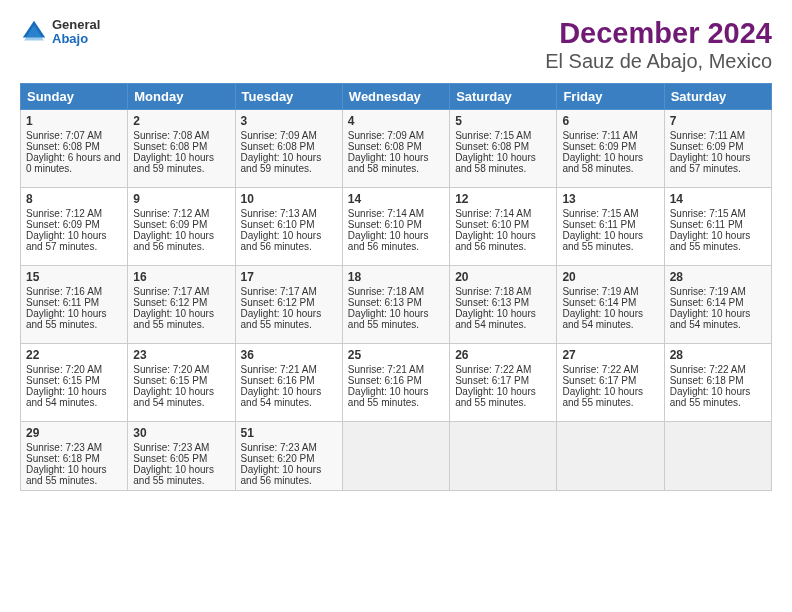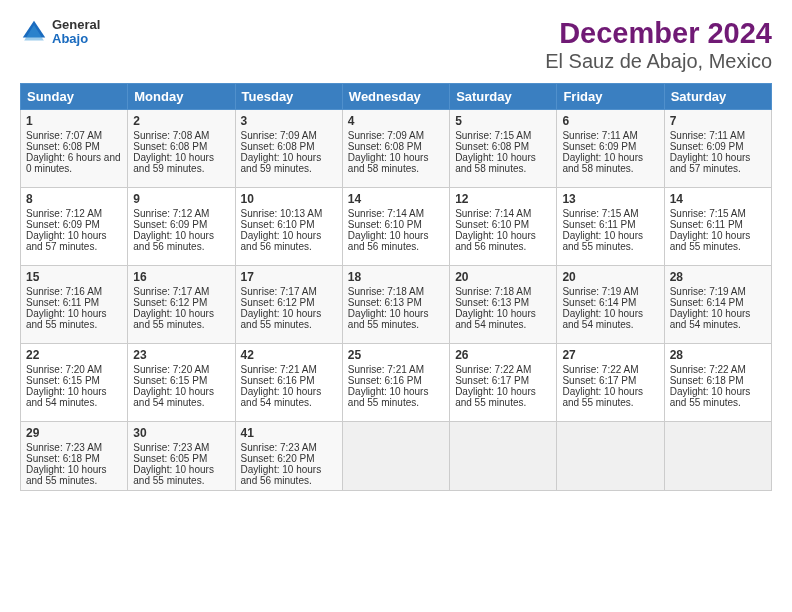--- a/index.html
+++ b/index.html
@@ -162,21 +162,21 @@
         <tr>
           <td><span class="day-num">8</span>
 <span>Sunrise: 7:12 AM</span><br>
 <span>Sunset: 6:09 PM</span><br>
 <span>Daylight: 10 hours and 57 minutes.</span></td>
           <td><span class="day-num">9</span>
 <span>Sunrise: 7:12 AM</span><br>
 <span>Sunset: 6:09 PM</span><br>
 <span>Daylight: 10 hours and 56 minutes.</span></td>
           <td><span class="day-num">10</span>
-<span>Sunrise: 10:13 AM</span><br>
+<span>Sunrise: 7:13 AM</span><br>
 <span>Sunset: 6:10 PM</span><br>
 <span>Daylight: 10 hours and 56 minutes.</span></td>
           <td><span class="day-num">14</span>
 <span>Sunrise: 7:14 AM</span><br>
 <span>Sunset: 6:10 PM</span><br>
 <span>Daylight: 10 hours and 56 minutes.</span></td>
           <td><span class="day-num">12</span>
 <span>Sunrise: 7:14 AM</span><br>
 <span>Sunset: 6:10 PM</span><br>
 <span>Daylight: 10 hours and 56 minutes.</span></td>
@@ -221,21 +221,21 @@
         </tr>
         <tr>
           <td><span class="day-num">22</span>
 <span>Sunrise: 7:20 AM</span><br>
 <span>Sunset: 6:15 PM</span><br>
 <span>Daylight: 10 hours and 54 minutes.</span></td>
           <td><span class="day-num">23</span>
 <span>Sunrise: 7:20 AM</span><br>
 <span>Sunset: 6:15 PM</span><br>
 <span>Daylight: 10 hours and 54 minutes.</span></td>
-          <td><span class="day-num">42</span>
+          <td><span class="day-num">36</span>
 <span>Sunrise: 7:21 AM</span><br>
 <span>Sunset: 6:16 PM</span><br>
 <span>Daylight: 10 hours and 54 minutes.</span></td>
           <td><span class="day-num">25</span>
 <span>Sunrise: 7:21 AM</span><br>
 <span>Sunset: 6:16 PM</span><br>
 <span>Daylight: 10 hours and 55 minutes.</span></td>
           <td><span class="day-num">26</span>
 <span>Sunrise: 7:22 AM</span><br>
 <span>Sunset: 6:17 PM</span><br>
@@ -251,21 +251,21 @@
         </tr>
         <tr class="last-row">
           <td><span class="day-num">29</span>
 <span>Sunrise: 7:23 AM</span><br>
 <span>Sunset: 6:18 PM</span><br>
 <span>Daylight: 10 hours and 55 minutes.</span></td>
           <td><span class="day-num">30</span>
 <span>Sunrise: 7:23 AM</span><br>
 <span>Sunset: 6:05 PM</span><br>
 <span>Daylight: 10 hours and 55 minutes.</span></td>
-          <td><span class="day-num">41</span>
+          <td><span class="day-num">51</span>
 <span>Sunrise: 7:23 AM</span><br>
 <span>Sunset: 6:20 PM</span><br>
 <span>Daylight: 10 hours and 56 minutes.</span></td>
           <td class="empty-cell"></td>
           <td class="empty-cell"></td>
           <td class="empty-cell"></td>
           <td class="empty-cell"></td>
         </tr>
       </tbody>
   </table>

